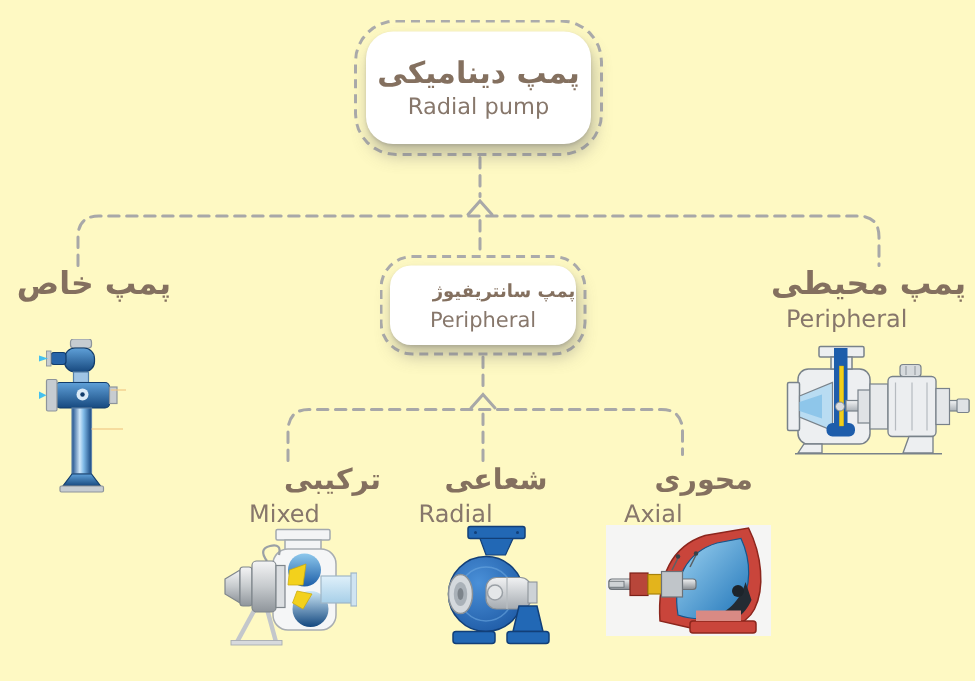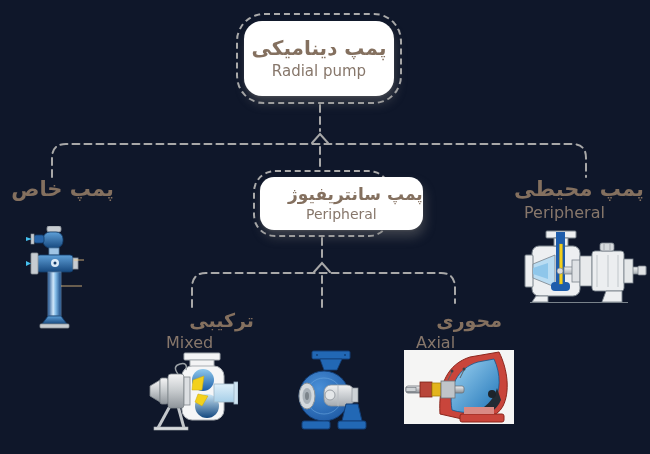--- a/index.html
+++ b/index.html
@@ -1,37 +1,37 @@
 <!DOCTYPE html>
 <html><head>
 <meta charset="utf-8">
 <style>
   html,body{margin:0;padding:0;background:#ffffff;}
   .canvas{
-    position:relative;width:650px;height:454px;background:#0f172a;overflow:hidden;
+    position:relative;width:650px;height:454px;background:#fef9c3;overflow:hidden;
     font-family:"DejaVu Sans", sans-serif;
   }
   .abs{position:absolute;}
   
   .node-box{
     position:absolute;border:2px dashed #ababab;display:flex;box-sizing:border-box;
   }
   .node-box .inner{
     flex:1;margin:6px;background:#ffffff;border-radius:18px;
     box-shadow:2px 7px 11px rgba(110,110,110,.45), 0 1px 2px rgba(120,120,120,.25);
     display:flex;flex-direction:column;align-items:center;justify-content:center;gap:1px;
   }
   .fa-label{font-weight:bold;color:#84705f;white-space:nowrap;}
   .en-label{color:#87776b;white-space:nowrap;}
   .root-box{left:236px;top:13px;width:166px;height:91px;border-radius:28px;}
   .root-box .fa-label{font-size:20px;line-height:25px;}
   .root-box .en-label{font-size:15px;line-height:19px;}
   .cf-box{left:253px;top:170px;width:138px;height:67px;border-radius:22px;}
   .cf-box .inner{border-radius:14px;margin:5px;}
-  .cf-box .fa-label{font-size:17px;line-height:20px;padding-left:28px;}
+  .cf-box .fa-label{font-size:12px;line-height:20px;padding-left:28px;}
   .cf-box .en-label{font-size:14px;line-height:18px;}
   
   .leaf{position:absolute;}
   .leaf .fa-label{display:block;}
   .leaf .en-label{display:block;}
   .leaf-lg .fa-label{font-size:21px;line-height:26px;}
   .leaf-lg .en-label{font-size:16px;line-height:21px;}
   .leaf-md .fa-label{font-size:19px;line-height:24px;}
   .leaf-md .en-label{font-size:16px;line-height:21px;}
   svg{display:block;}
@@ -185,20 +185,24 @@
     <polygon points="50,42 60,44 54,54 47,50" fill="#f3d11c" stroke="#caa90e" stroke-width="0.5"></polygon>
     <rect x="66" y="32" width="24" height="18" fill="url(#mxPipe)" stroke="#9fb6c6" stroke-width="0.8"></rect>
     <rect x="86" y="30" width="4" height="22" fill="#cfe4f2" stroke="#9fb6c6" stroke-width="0.8"></rect>
     <path d="M30,22 q-6,-8 2,-10 q8,-2 6,6" fill="none" stroke="#9aa0a5" stroke-width="1.5"></path>
     <polygon points="2,34 12,28 12,50 2,44" fill="url(#mxSilv)" stroke="#7f868c" stroke-width="0.8"></polygon>
     <rect x="12" y="26" width="8" height="26" rx="2" fill="url(#mxSilv)" stroke="#7f868c" stroke-width="0.8"></rect>
     <rect x="20" y="22" width="16" height="34" rx="3" fill="url(#mxSilv)" stroke="#7f868c" stroke-width="0.8"></rect>
     <rect x="36" y="25" width="6" height="28" fill="#dcdfe2" stroke="#7f868c" stroke-width="0.8"></rect>
   </svg>
 
+  <div class="leaf leaf-md" style="left:279px;top:308px;width:86px;">
+    <span class="fa-label" dir="rtl">شعاعی</span>
+    <span class="en-label">Radial</span>
+  </div>
   <svg class="abs" style="left:294px;top:350px;" width="78" height="80" viewBox="0 0 78 80">
     <defs>
       <radialGradient id="rdVol" cx="0.4" cy="0.35" r="0.8">
         <stop offset="0" stop-color="#4a90d8"></stop>
           <stop offset="1" stop-color="#1a55a0"></stop>
       </radialGradient>
       <linearGradient id="rdSilv" x1="0" y1="0" x2="0" y2="1">
         <stop offset="0" stop-color="#f1f2f3"></stop>
           <stop offset="1" stop-color="#a5abb1"></stop>
       </linearGradient>

